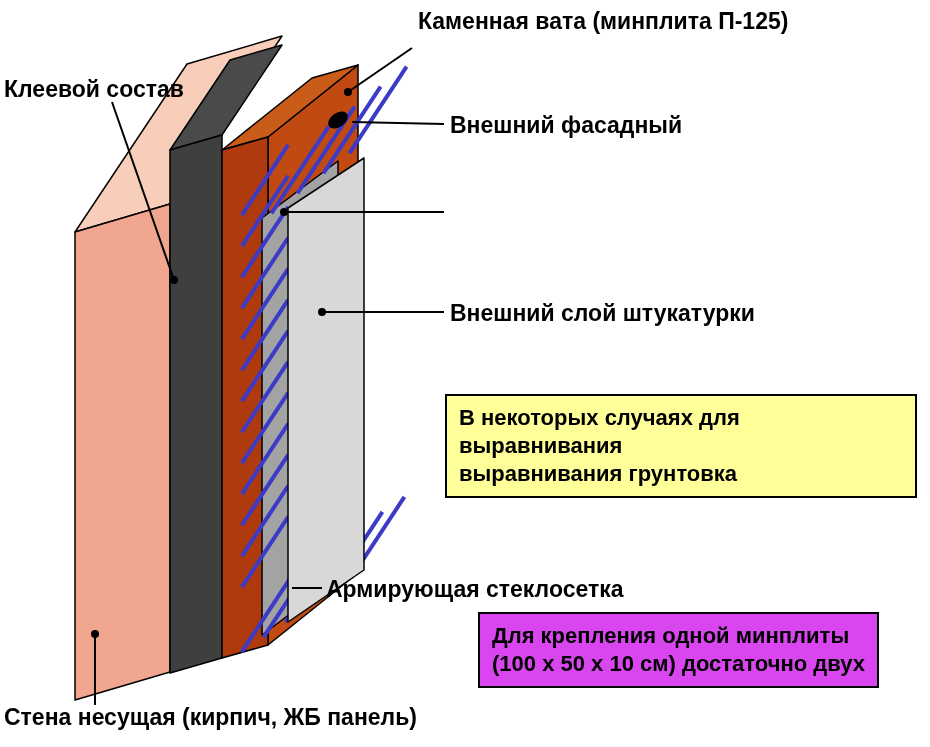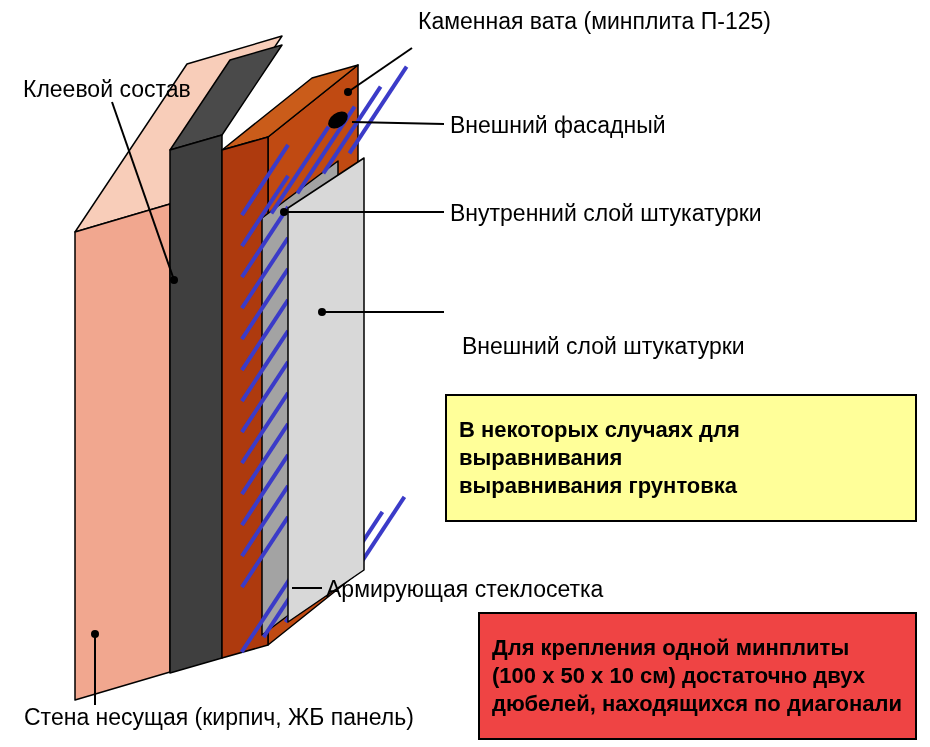--- a/index.html
+++ b/index.html
@@ -1,21 +1,21 @@
 <!DOCTYPE html>
 <html><head>
 <meta charset="utf-8">
 <style>
   html,body{margin:0;padding:0;}
   body{font-family:"Liberation Sans","DejaVu Sans",sans-serif;}
   #stage{position:relative;width:930px;height:747px;background:#fff;overflow:hidden;}
   #diagram-svg{position:absolute;left:0;top:0;}
-  .label{position:absolute;font-weight:400;font-size:23px;color:#000;white-space:nowrap;line-height:27px;}
+  .label{position:absolute;font-weight:700;font-size:23px;color:#000;white-space:nowrap;line-height:27px;}
   .note{position:absolute;border:2px solid #000;background:#ffff99;box-sizing:border-box;
-        padding:20px 12px;font-weight:700;font-size:22px;line-height:28px;color:#000;}
+        padding:8px 12px;font-weight:700;font-size:22px;line-height:28px;color:#000;}
   polygon{stroke:#000;stroke-width:1.5;stroke-linejoin:round;}
   .leader{stroke:#000;stroke-width:2;}
   .dot{fill:#000;}
 </style>
 </head>
 <body>
 
 <div id="stage" style="background: rgb(255, 255, 255);">
 
   <svg id="diagram-svg" width="930" height="747" viewBox="0 0 930 747">
@@ -74,31 +74,29 @@
     <circle class="dot" cx="174" cy="280" r="4"></circle>
     <circle class="dot" cx="284" cy="212" r="4"></circle>
     <circle class="dot" cx="322" cy="312" r="4"></circle>
     <circle class="dot" cx="95" cy="634" r="4"></circle>
   </svg>
 
   <div class="label" style="left:418px;top:8px;">
     <div>Каменная вата (минплита П-125)</div>
   </div>
 
-  <div class="label" style="left:23px;top:76px;">Клеевой состав</div>
+  <div class="label" style="left:4px;top:76px;">Клеевой состав</div>
   <div class="label" style="left:450px;top:112px;">Внешний фасадный</div>
-  <div class="label" style="left:450px;top:200px;">Внутренний слой штукатурки</div>
-  <div class="label" style="left:462px;top:300px;margin-top:33px;">Внешний слой штукатурки</div>
+  <div class="label" style="left:450px;top:300px;">Внешний слой штукатурки</div>
   <div class="label" style="left:326px;top:576px;">Армирующая стеклосетка</div>
-  <div class="label" style="left:24px;top:704px;">Стена несущая (кирпич, ЖБ панель)</div>
+  <div class="label" style="left:4px;top:704px;">Стена несущая (кирпич, ЖБ панель)</div>
 
   <div class="note" style="left: 445px; top: 394px; width: 472px; background: rgb(255, 255, 153);">
     <div>В некоторых случаях для выравнивания</div>
     <div>выравнивания грунтовка</div>
   </div>
 
-  <div class="note" style="left: 478px; top: 612px; width: 439px; background: #ef4444;">
+  <div class="note" style="left: 478px; top: 612px; width: 401px; background: #d946ef;">
     <div>Для крепления одной минплиты</div>
     <div>(100 x 50 x 10 см) достаточно двух</div>
-    <div>дюбелей, находящихся по диагонали</div>
   </div>
 
 </div>
 
 </body></html>

